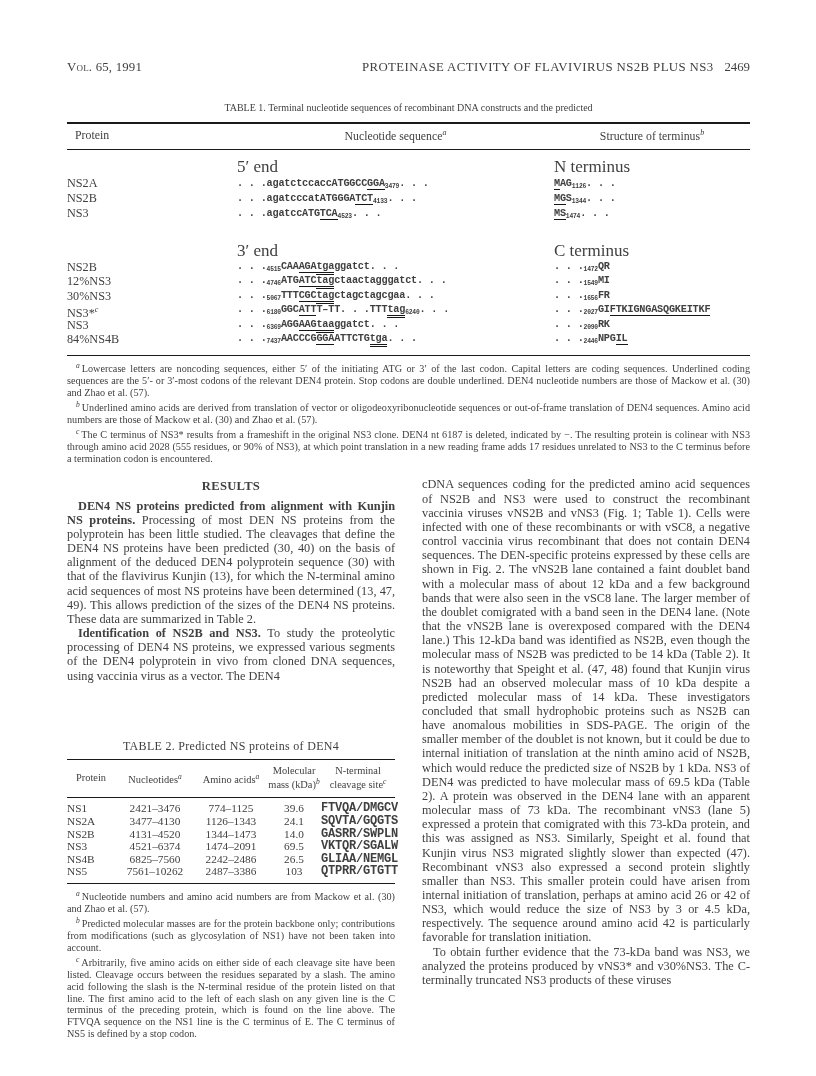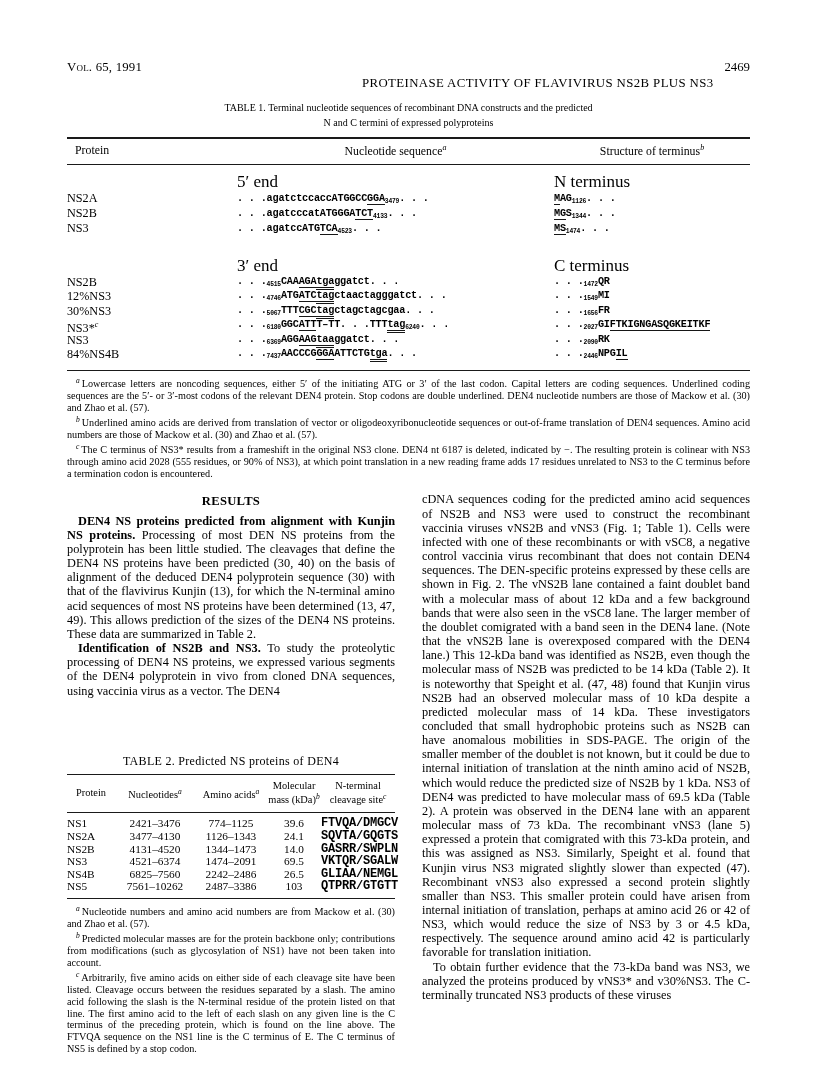--- a/index.html
+++ b/index.html
@@ -1,25 +1,25 @@
 <!DOCTYPE html>
 <html><head>
 <meta charset="utf-8">
 <style>
   html,body{margin:0;padding:0;background:#ffffff;}
   .page{
-    width:816px;height:1076px;background:#ffffff;color:#000000;
+    width:816px;height:1076px;background:#ffffff;color:#404040;
     font-family:"Liberation Serif",serif;position:relative;overflow:hidden;
   }
   .content{padding:60px 66px 0 67px;}
 
   
   .runhead{position:relative;height:18px;font-size:12.8px;}
   .vol{position:absolute;left:0;top:0;font-variant:small-caps;letter-spacing:.2px;}
-  .runtitle{position:absolute;left:295px;right:58px;top:16px;text-align:center;letter-spacing:.4px;white-space:nowrap;}
+  .runtitle{position:absolute;left:295px;right:58px;top:0;text-align:center;letter-spacing:.4px;white-space:nowrap;}
   .pagenum{position:absolute;right:0;top:0;}
 
   
   .t1cap{margin-top:22px;text-align:center;font-size:10px;line-height:15px;}
   .t1{margin-top:7px;border-top:2px solid #1a1a1a;border-bottom:1.6px solid #1a1a1a;}
   .t1grid{display:grid;grid-template-columns:170px 1fr 196px;}
   .t1-headrow{border-bottom:1px solid #1a1a1a;padding:4px 0 5px;}
   .t1 .hc{font-size:11.8px;}
   .hc-protein{padding-left:8px;}
   .hc-center{text-align:center;}
@@ -70,21 +70,20 @@
   <div class="content">
 
     <div class="runhead">
       <span class="vol">Vol. 65, 1991</span>
       <span class="runtitle">PROTEINASE ACTIVITY OF FLAVIVIRUS NS2B PLUS NS3</span>
       <span class="pagenum">2469</span>
     </div>
 
     <div class="t1cap">
       <div>TABLE 1. Terminal nucleotide sequences of recombinant DNA constructs and the predicted</div>
-      <div>N and C termini of expressed polyproteins</div>
     </div>
 
     <div class="t1">
       <div class="t1grid t1-headrow">
         <div class="hc hc-protein">Protein</div>
         <div class="hc hc-center"><span>Nucleotide sequence</span><sup class="colsup">a</sup></div>
         <div class="hc hc-center"><span>Structure of terminus</span><sup class="colsup">b</sup></div>
       </div>
 
       <div class="t1grid t1-section">

